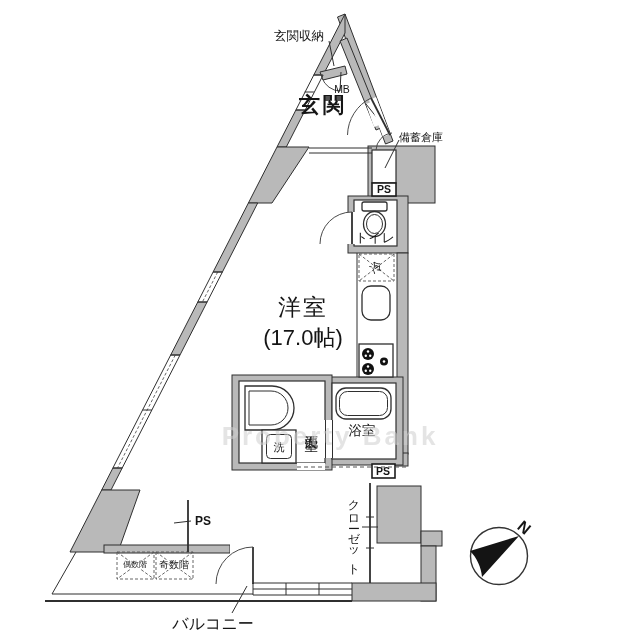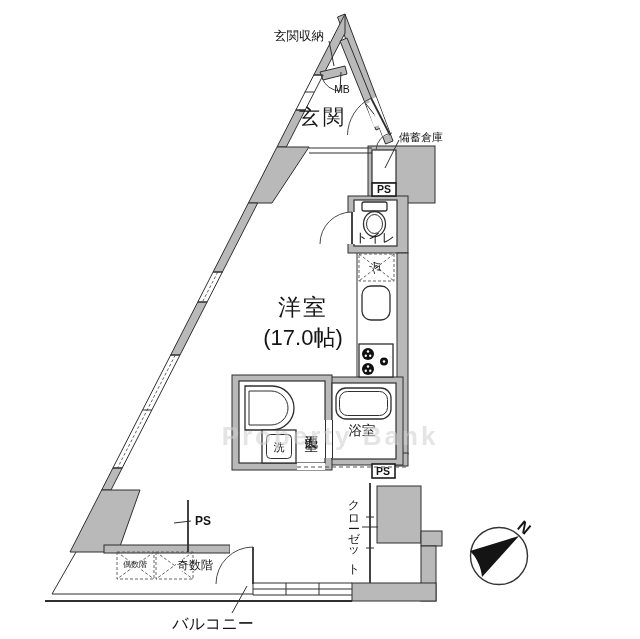--- a/index.html
+++ b/index.html
@@ -188,32 +188,32 @@
     </g>
 
     <g>
       <circle cx="499" cy="556" r="28.5" fill="none" stroke="#333" stroke-width="1.4"></circle>
       <path d="M 519,536 L 470,551 C 477,558 481,567 482,577 Z" fill="#141414"></path>
     </g>
   </svg>
 
   <div class="lbl" style="left:299px;top:36px;font-size:12.5px;">玄関収納</div>
   <div class="lbl" style="left:342px;top:89px;font-size:10.5px;">MB</div>
-  <div class="lbl" style="left:323px;top:116px;font-size:21px;letter-spacing:3px;">玄関</div>
+  <div class="lbl" style="left:323px;top:104px;font-size:21px;letter-spacing:3px;font-weight:bold;">玄関</div>
   <div class="lbl" style="left:421px;top:137px;font-size:11px;text-align:center;">備蓄倉庫</div>
   <div class="lbl" style="left:384px;top:189px;font-size:10.5px;font-weight:600;">PS</div>
   <div class="lbl" style="left:375px;top:237px;font-size:13px;text-align:center;">トイレ</div>
   <div class="lbl rot35" style="left:376px;top:267px;font-size:12px;">冷</div>
   <div class="lbl" style="left:303px;top:307px;font-size:23px;letter-spacing:2px;">洋室</div>
   <div class="lbl" style="left:303px;top:338px;font-size:22px;">(17.0帖)</div>
   <div class="lbl vert" style="left:311px;top:427px;font-size:13.5px;">洗面室</div>
   <div class="lbl" style="left:362px;top:431px;font-size:13.5px;">浴室</div>
   <div class="lbl" style="left:279px;top:447px;font-size:11px;">洗</div>
   <div class="lbl" style="left:383px;top:471px;font-size:10.5px;font-weight:600;">PS</div>
   <div class="lbl vert" style="left:354px;top:531px;font-size:12px;">クローゼット</div>
   <div class="lbl" style="left:203px;top:521px;font-size:12px;font-weight:600;">PS</div>
   <div class="lbl" style="left:135px;top:565px;font-size:8px;background:#fff;padding:0 1px;">偶数階</div>
-  <div class="lbl" style="left:174px;top:565px;font-size:12px;background:#fff;padding:0 1px;margin-left:21px;">奇数階</div>
+  <div class="lbl" style="left:174px;top:565px;font-size:10px;background:#fff;padding:0 1px;">奇数階</div>
   <div class="lbl" style="left:213px;top:624px;font-size:16px;">バルコニー</div>
   <div class="lbl rotN" style="left:524px;top:528px;font-size:16px;">N</div>
   <div class="lbl wm" style="left:330px;top:436px;font-size:26px;">Property Bank</div>
 
 </div>
 
 </body></html>

